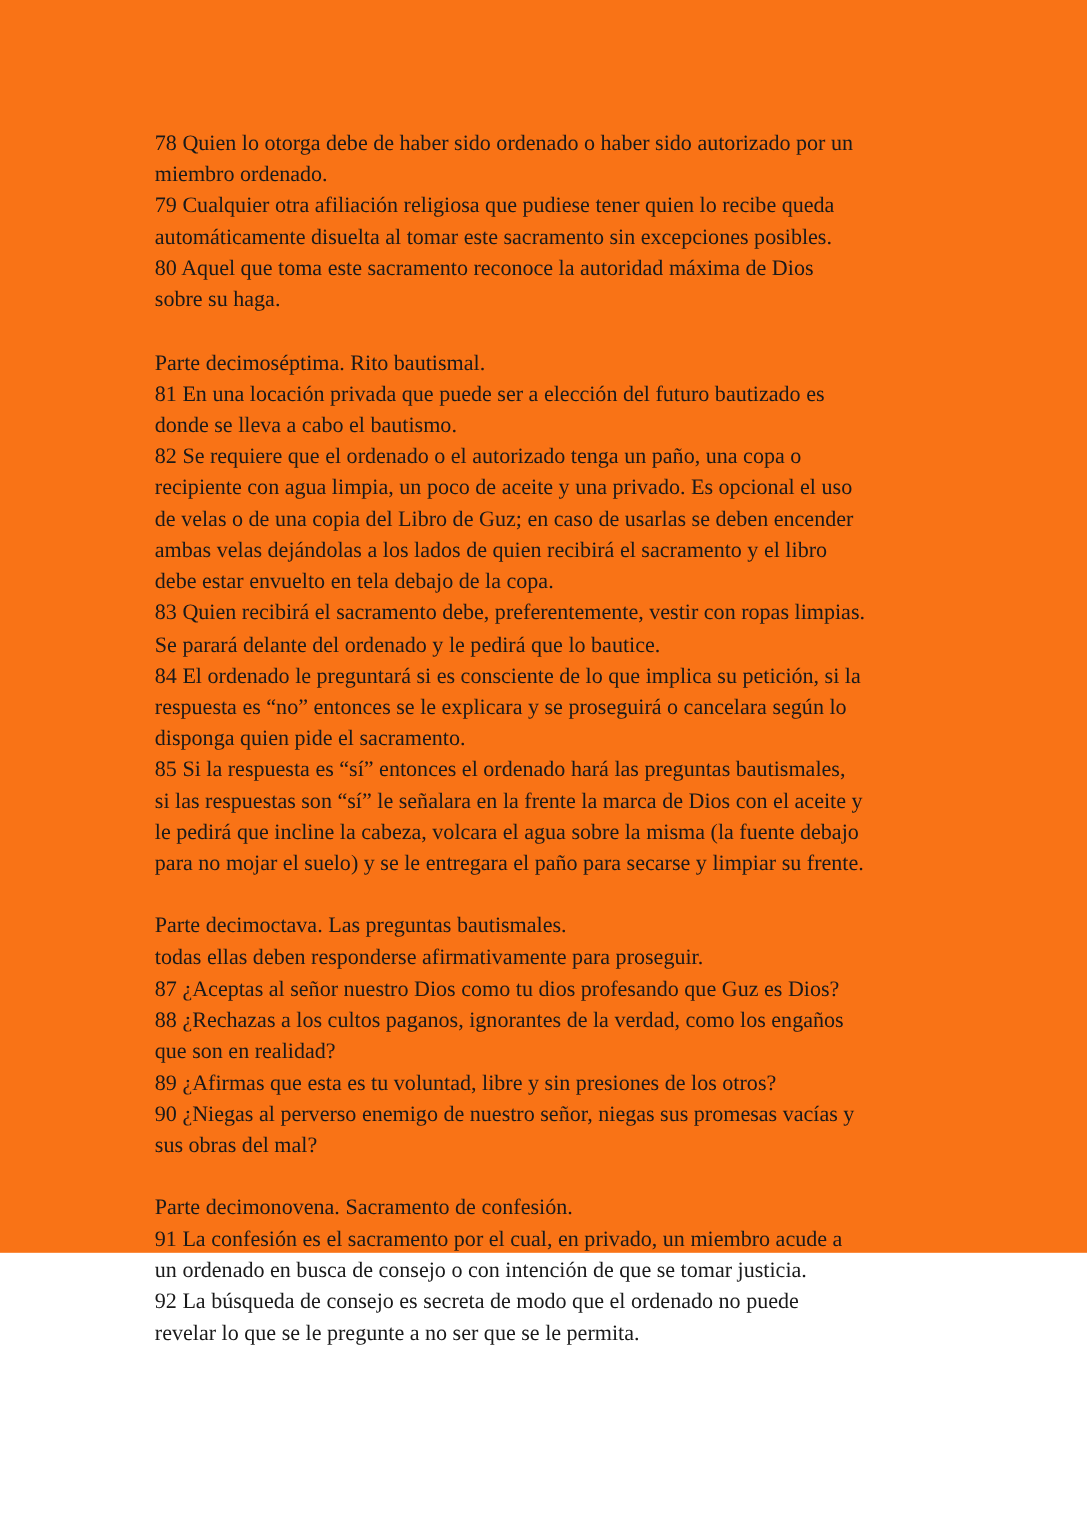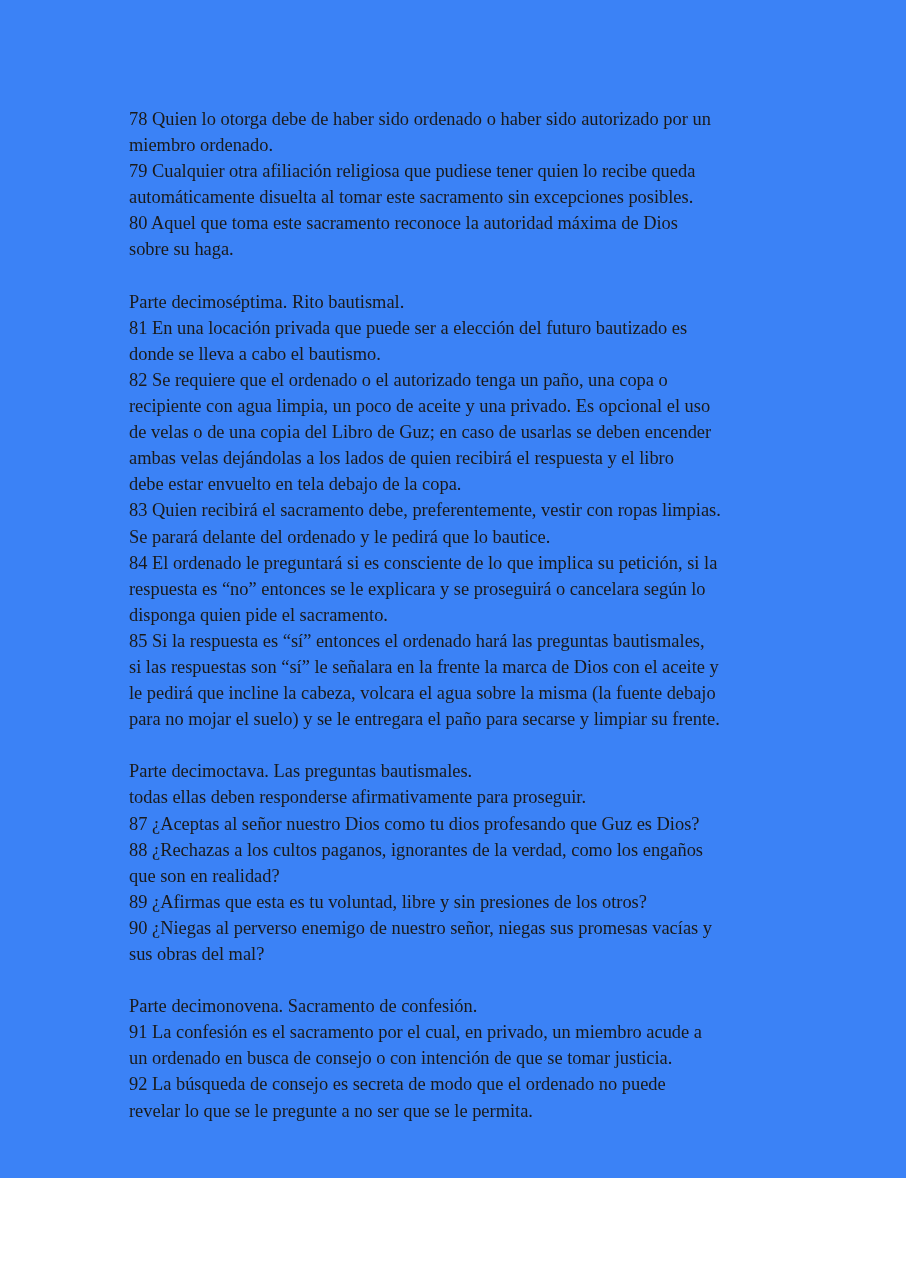--- a/index.html
+++ b/index.html
@@ -1,19 +1,19 @@
 <!DOCTYPE html>
 <html><head>
 <meta charset="utf-8">
 <style>
   html, body { margin: 0; padding: 0; background: #ffffff; }
   body { width: 906px; height: 1280px; position: relative; overflow: hidden; }
   .page {
-    position: absolute; left: 0; top: 0; width: 906px; height: 1178px;
-    background: #3b82f6;
+    position: absolute; left: 0; top: 0; width: 906px; height: 1044px;
+    background: #f97316;
   }
   .content {
     position: absolute; left: 129px; top: 106px; width: 660px;
     font-family: "Liberation Serif", "DejaVu Serif", serif;
     font-size: 18.4px; color: #1a1a1a;
     line-height: 26.1px;
   }
   .line { display: block; white-space: nowrap; height: 26.1px; }
   .blank { display: block; height: 26.1px; }
 </style>
@@ -41,21 +41,21 @@
       <span class="line">Parte decimoséptima. Rito bautismal.</span>
     </div>
     <div>
       <span class="line">81 En una locación privada que puede ser a elección del futuro bautizado es</span>
       <span class="line">donde se lleva a cabo el bautismo.</span>
     </div>
     <div>
       <span class="line">82 Se requiere que el ordenado o el autorizado tenga un paño, una copa o</span>
       <span class="line">recipiente con agua limpia, un poco de aceite y una privado. Es opcional el uso</span>
       <span class="line">de velas o de una copia del Libro de Guz; en caso de usarlas se deben encender</span>
-      <span class="line">ambas velas dejándolas a los lados de quien recibirá el respuesta y el libro</span>
+      <span class="line">ambas velas dejándolas a los lados de quien recibirá el sacramento y el libro</span>
       <span class="line">debe estar envuelto en tela debajo de la copa.</span>
     </div>
     <div>
       <span class="line">83 Quien recibirá el sacramento debe, preferentemente, vestir con ropas limpias.</span>
       <span class="line">Se parará delante del ordenado y le pedirá que lo bautice.</span>
     </div>
     <div>
       <span class="line">84 El ordenado le preguntará si es consciente de lo que implica su petición, si la</span>
       <span class="line">respuesta es “no” entonces se le explicara y se proseguirá o cancelara según lo</span>
       <span class="line">disponga quien pide el sacramento.</span>

